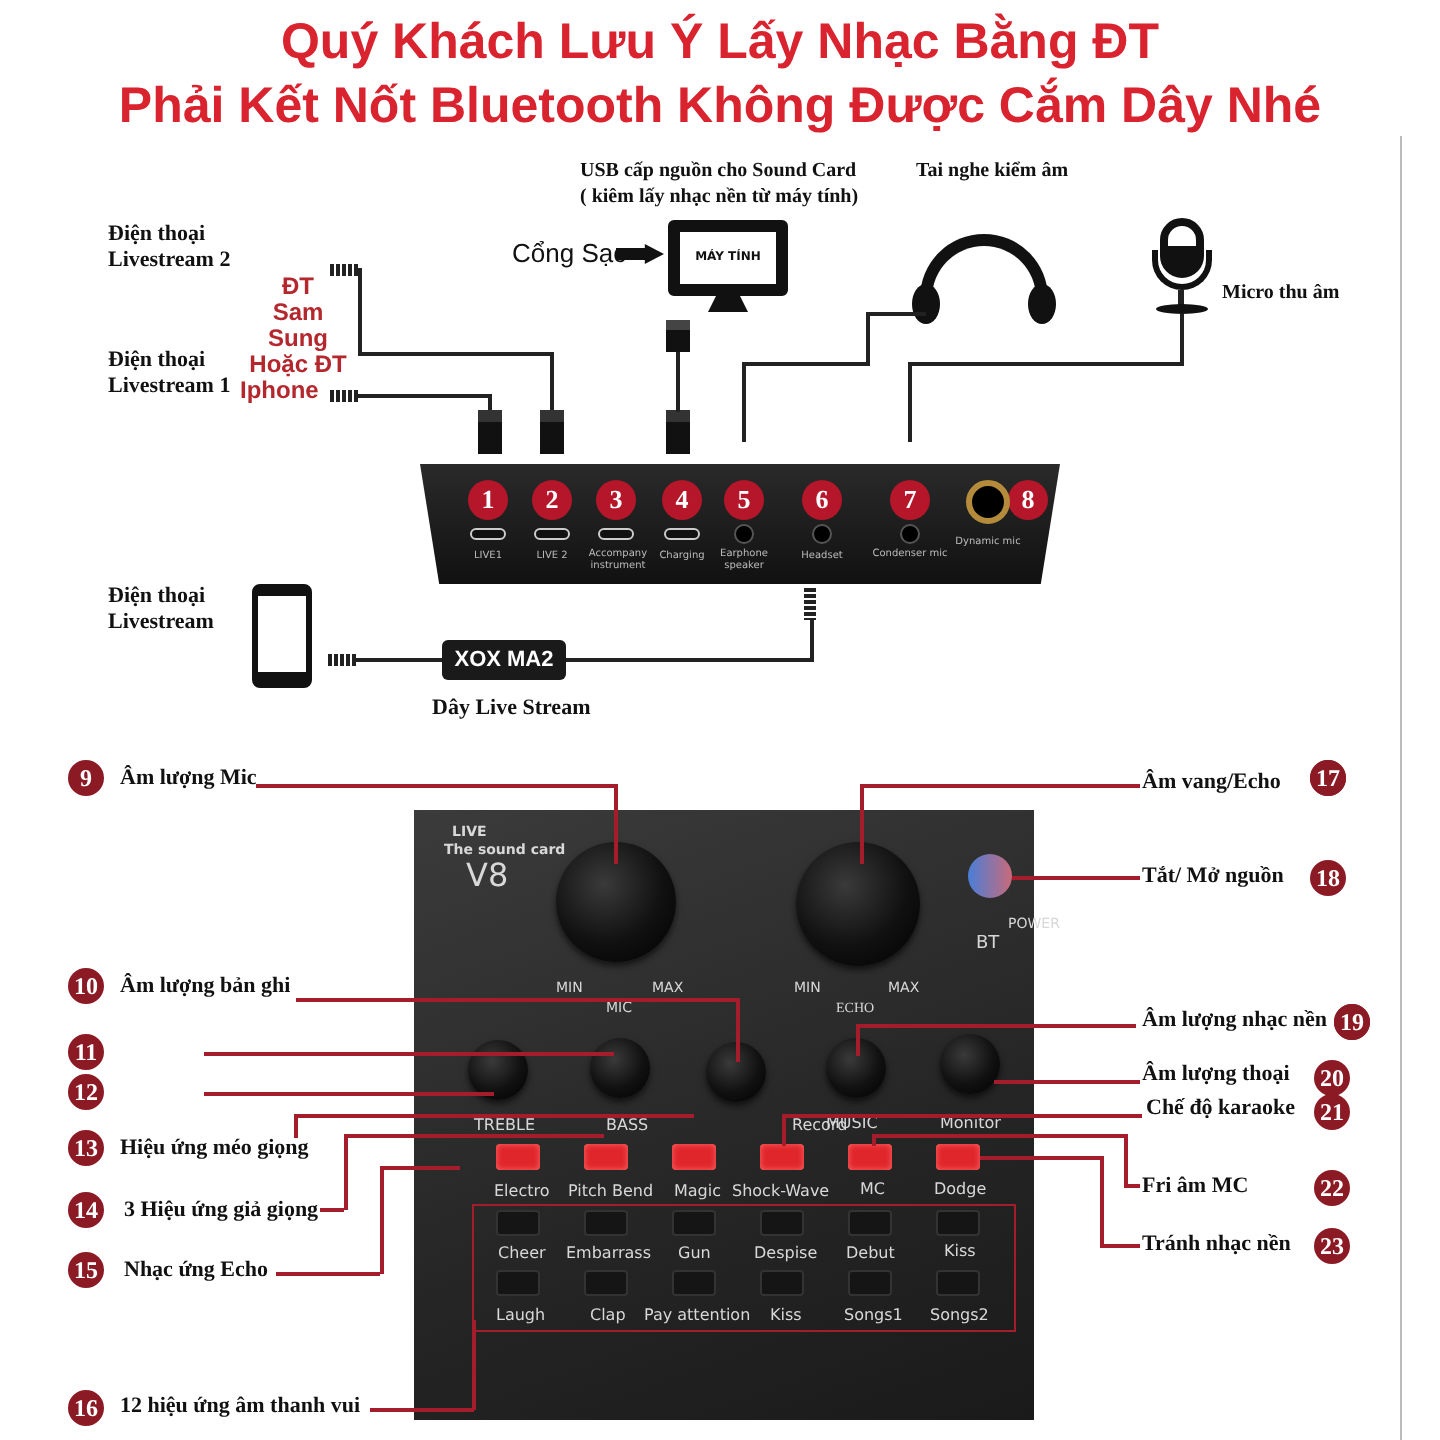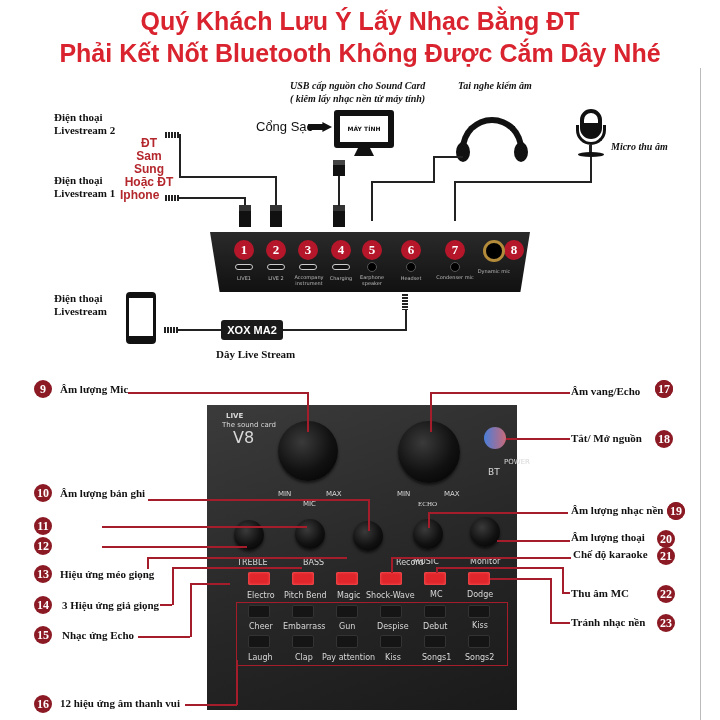--- a/index.html
+++ b/index.html
@@ -2,21 +2,21 @@
 <html><head>
 <meta charset="utf-8">
 <style>
   * { box-sizing: border-box; margin: 0; padding: 0; }
   html, body { width: 720px; height: 720px; background: #ffffff; overflow: hidden; }
   body { position: relative; font-family: "DejaVu Serif", serif; color: #111; }
   .abs { position: absolute; }
   .title { position: absolute; left: 0; width: 720px; text-align: center; color: #d9232e;
            font-family: "Liberation Sans", sans-serif; font-weight: bold; font-size: 25px; line-height: 30px; }
   .lbl { position: absolute; font-family: "Liberation Serif", serif; font-weight: bold; font-size: 11px; line-height: 13px; color: #111; white-space: nowrap; }
-  .lbl-sm { font-size: 10px; font-style: italic; }
+  .lbl-sm { font-size: 10px; }
   .red-note { position: absolute; color: #b3272d; font-family: "Liberation Sans", sans-serif; font-weight: bold; font-size: 12px; line-height: 13px; text-align: center; }
   .badge { position: absolute; width: 18px; height: 18px; border-radius: 50%; background: #8b1a24; color: #fff;
            font-family: "Liberation Serif", serif; font-weight: bold; font-size: 12px; line-height: 18px; text-align: center; }
   .port-badge { position: absolute; width: 20px; height: 20px; border-radius: 50%; background: #b5162a; color: #fff;
            font-family: "Liberation Serif", serif; font-weight: bold; font-size: 13px; line-height: 20px; text-align: center; }
   .port-lbl { position: absolute; color: #bbb; font-family: "DejaVu Sans", sans-serif; font-size: 5px; line-height: 6px; text-align: center; width: 40px; }
   .port-slot { position: absolute; width: 18px; height: 6px; border: 1.5px solid #ccc; border-radius: 3px; background: #111; }
   .port-jack { position: absolute; width: 10px; height: 10px; border-radius: 50%; background: #000; border: 1px solid #555; }
   .panel-text { position: absolute; color: #d8d8d8; font-family: "DejaVu Sans", sans-serif; font-size: 8px; line-height: 9px; text-align: center; white-space: nowrap; }
   .knob { position: absolute; border-radius: 50%; background: radial-gradient(circle at 40% 35%, #3a3a3a 0%, #111 55%, #000 100%); box-shadow: 0 2px 3px rgba(0,0,0,0.6); }
@@ -132,21 +132,21 @@
 <div class="abs" style="left:164px;top:327px;width:14px;height:6px;background:repeating-linear-gradient(90deg,#222 0 2px,#fff 2px 3px);"></div>
 <div class="line" style="left:178px;top:329px;width:44px;height:2px;"></div>
 <div class="abs" style="left:221px;top:320px;width:62px;height:20px;background:#1a1a1a;border-radius:3px;color:#fff;font-family:'Liberation Sans',sans-serif;font-weight:bold;font-size:11px;line-height:20px;text-align:center;">XOX MA2</div>
 <div class="line" style="left:283px;top:329px;width:123px;height:2px;"></div>
 <div class="line" style="left:405px;top:308px;width:2px;height:23px;"></div>
 <div class="abs" style="left:402px;top:294px;width:6px;height:16px;background:repeating-linear-gradient(#222 0 2px,#fff 2px 3px);"></div>
 <div class="lbl" style="left:216px;top:348px;">Dây Live Stream</div>
 
 <div class="abs" style="left:207px;top:405px;width:310px;height:305px;background:linear-gradient(160deg,#3b3b3b,#252525 60%,#1a1a1a);"></div>
 <div class="panel-text" style="left:226px;top:412px;font-size:7px;font-weight:bold;">LIVE</div>
-<div class="panel-text" style="left:222px;top:421px;font-size:7px;font-weight:normal;">The sound card</div>
+<div class="panel-text" style="left:222px;top:421px;font-size:7px;font-weight:bold;">The sound card</div>
 <div class="panel-text" style="left:233px;top:430px;font-size:16px;line-height:16px;">V8</div>
 
 <div class="knob" style="left:278px;top:421px;width:60px;height:60px;"></div>
 <div class="panel-text" style="left:278px;top:490px;font-size:7px;">MIN</div>
 <div class="panel-text" style="left:326px;top:490px;font-size:7px;">MAX</div>
 <div class="panel-text" style="left:303px;top:500px;font-size:7px;">MIC</div>
 
 <div class="knob" style="left:398px;top:421px;width:62px;height:62px;"></div>
 <div class="panel-text" style="left:397px;top:490px;font-size:7px;">MIN</div>
 <div class="panel-text" style="left:444px;top:490px;font-size:7px;">MAX</div>
@@ -270,20 +270,20 @@
 
 <div class="rline" style="left:391px;top:557px;width:180px;height:1.5px;"></div>
 <div class="rline" style="left:391px;top:557px;width:1.5px;height:16px;"></div>
 <div class="lbl" style="left:573px;top:548px;">Chế độ karaoke</div>
 <div class="badge" style="left:657px;top:547px;">21</div>
 
 <div class="rline" style="left:436px;top:567px;width:127px;height:1.5px;"></div>
 <div class="rline" style="left:436px;top:567px;width:1.5px;height:6px;"></div>
 <div class="rline" style="left:562px;top:567px;width:1.5px;height:26px;"></div>
 <div class="rline" style="left:562px;top:592px;width:8px;height:1.5px;"></div>
-<div class="lbl" style="left:571px;top:587px;">Thu âm MC</div>
+<div class="lbl" style="left:571px;top:587px;">Fri âm MC</div>
 <div class="badge" style="left:657px;top:585px;">22</div>
 
 <div class="rline" style="left:490px;top:578px;width:60px;height:1.5px;"></div>
 <div class="rline" style="left:550px;top:578px;width:1.5px;height:44px;"></div>
 <div class="rline" style="left:550px;top:622px;width:20px;height:1.5px;"></div>
 <div class="lbl" style="left:571px;top:616px;">Tránh nhạc nền</div>
 <div class="badge" style="left:657px;top:614px;">23</div>
 
 </body></html>

